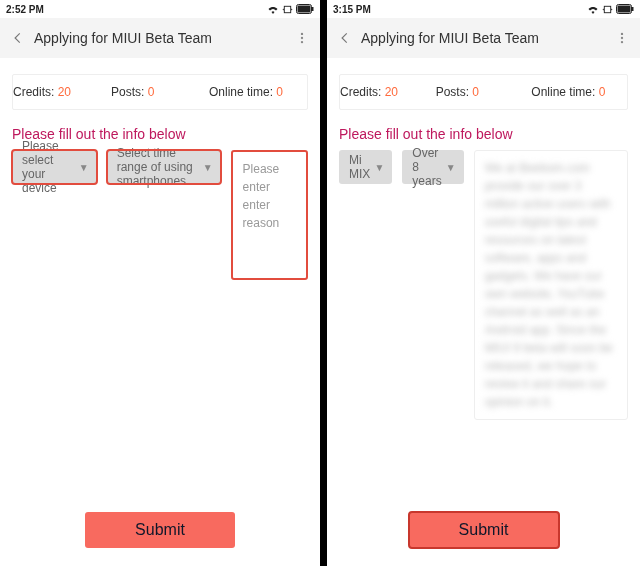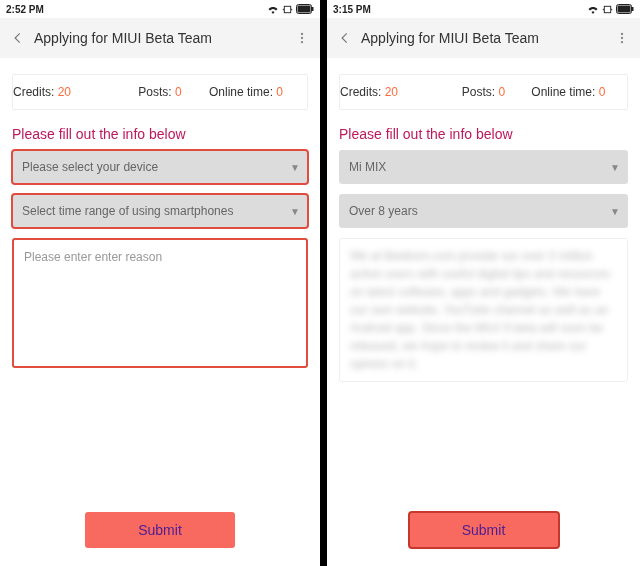--- a/index.html
+++ b/index.html
@@ -12,36 +12,36 @@
   .status-icons { display: flex; align-items: center; gap: 3px; }
   .status-icons svg { display: block; }
 
   .header { background: #f4f4f4; height: 40px; display: flex; align-items: center; padding: 0 6px; }
   .back { width: 24px; display: flex; align-items: center; justify-content: center; color:#666; }
   .title { flex: 1; font-size: 14px; color: #333; padding-left: 4px; }
   .menu { width: 24px; display: flex; align-items: center; justify-content: center; }
 
   .stats-card { margin: 16px 12px 0 12px; border: 1px solid #eee; border-radius: 2px; padding: 10px 0; display: flex; font-size: 12px; color:#333; }
   .stat { flex: 1; white-space: nowrap; }
-  .stat:nth-child(2){ text-align:center;}
+  .stat:nth-child(2){ text-align:left;}
   .stat:nth-child(3){ }
   .orange { color: #ff6a3c; }
 
   .prompt { font-size: 14px; color: #be185d; margin: 16px 12px 8px 12px; }
 
-  .field-stack { margin: 0 12px; display: flex; flex-direction: column; gap: 10px; }
+  .field-stack { margin: 0 12px; display: flex; flex-direction: row; gap: 10px; }
   .select-box { position: relative; height: 34px; background: #dcdcdc; border-radius: 3px; display:flex; align-items:center; padding: 0 22px 0 10px; font-size: 12px; color:#666; }
   .select-box.invalid { outline: 2px solid #e24c3e; outline-offset: -1px; }
   .select-box .caret { position:absolute; right:8px; top: 50%; transform: translateY(-50%); color:#888; font-size:10px; }
   .reason-box { border: 1px solid #eee; border-radius: 3px; min-height: 130px; padding: 8px 10px; font-size: 12px; color:#999; background:#fff; line-height:1.5; }
   .reason-box.invalid { border: 2px solid #e24c3e; }
   .blurred { filter: blur(3px); color:#bbb; user-select:none; }
 
   .submit-wrap { position:absolute; bottom: 18px; left:0; right:0; display:flex; justify-content:center; }
-  .submit-btn { min-width: 150px; height: 36px; border: none; border-radius: 3px; background: #f86a5f; color:#4c1d95; font-size:14px; cursor:pointer; }
+  .submit-btn { min-width: 150px; height: 36px; border: none; border-radius: 3px; background: #f86a5f; color:#0f172a; font-size:16px; cursor:pointer; }
   .submit-btn.active { outline: 2px solid #c8372d; outline-offset: -1px; }
 </style>
 </head>
 <body>
 
 <div class="panel">
   <div class="status-bar">
     <span>2:52 PM</span>
     <span class="status-icons">
       <svg width="12" height="10" viewBox="0 0 24 20">

